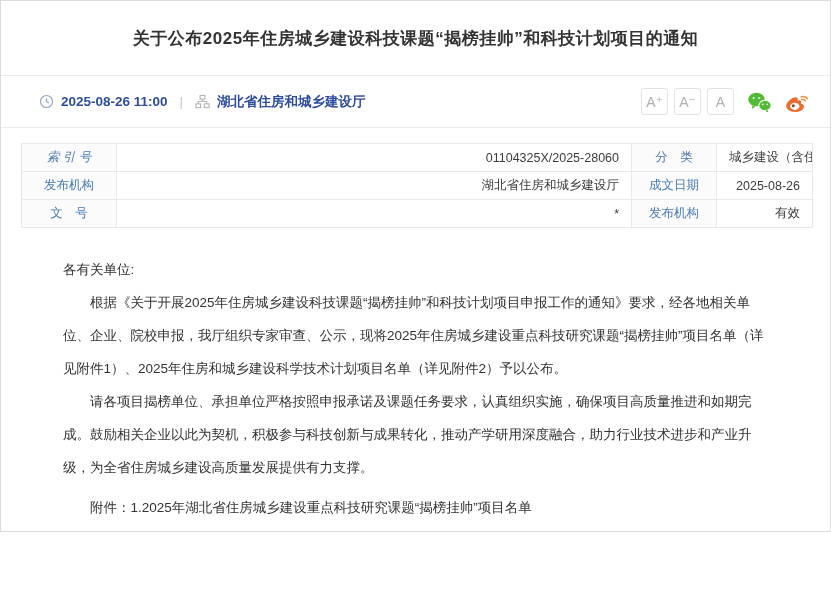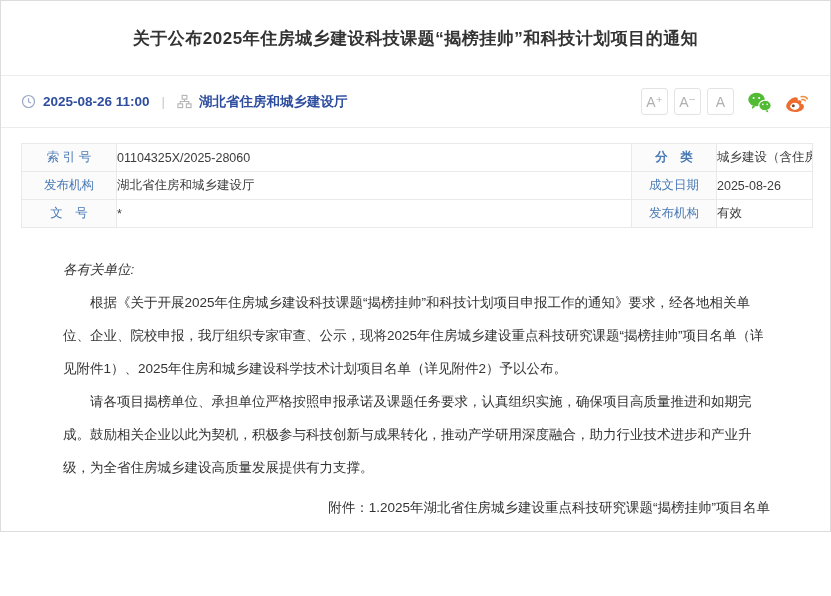--- a/index.html
+++ b/index.html
@@ -9,43 +9,43 @@
     position: relative;
     width: 831px; height: 532px;
     background: #fff;
     border: 1px solid #dcdcdc;
     overflow: hidden;
   }
   
   .title-block { height: 75px; display: flex; align-items: center; justify-content: center; border-bottom: 1px solid #ececec; }
   .doc-title { font-size: 17px; font-weight: bold; color: #333; letter-spacing: .5px; }
   
-  .meta-bar { height: 52px; display: flex; align-items: center; justify-content: space-between; padding: 0 20px 0 20px; border-bottom: 1px solid #ececec; }
+  .meta-bar { height: 52px; display: flex; align-items: center; justify-content: space-between; padding: 0 20px 0 38px; border-bottom: 1px solid #ececec; }
   .meta-left { display: flex; align-items: center; color: #2e4d9e; font-size: 13.5px; font-weight: bold; }
   .meta-left .icon { display: inline-flex; margin-right: 7px; }
   .meta-sep { color: #c9c9c9; font-weight: normal; margin: 0 12px; }
   .meta-right { display: flex; align-items: center; }
   .fs-btn {
     width: 27px; height: 27px; margin-left: 6px;
     border: 1px solid #e3e3e3; border-radius: 3px;
     display: inline-flex; align-items: center; justify-content: center;
     font-size: 14px; color: #b0b0b0; background: #fff; cursor: pointer;
   }
   .share-icon { display: inline-flex; margin-left: 12px; cursor: pointer; }
   
   .info-table { width: 791px; margin: 15px 20px 0 20px; border-collapse: collapse; font-size: 12.5px; table-layout: fixed; }
-  .info-table td { border: 1px solid #e9e9e9; height: 28px; padding: 0 0; color: #3c3c3c; white-space: nowrap; overflow: hidden; }
+  .info-table td { border: 1px solid #e9e9e9; height: 28px; padding: 0 12px; color: #3c3c3c; white-space: nowrap; overflow: hidden; text-align: right; }
   .info-table td.lbl { background: #fbfbfb; color: #4a7ab5; text-align: center; padding: 0 4px; }
-  .col-l1 { width: 95px; } .col-v1 { width: 515px; } .col-l2 { width: 85px; font-weight: bold; } .col-v2 { width: 96px; }
+  .col-l1 { width: 95px; font-style: italic; } .col-v1 { width: 515px; } .col-l2 { width: 85px; } .col-v2 { width: 96px; }
   
   .doc-body { padding: 25px 60px 0 62px; font-size: 13.5px; color: #333; line-height: 33px; }
   .doc-body .para { text-indent: 2em; }
-  .salutation { text-indent: 0; font-style: italic; }
+  .salutation { text-indent: 0; }
   .attachments { margin-top: 7px; }
-  .attach-line1 { text-indent: 2em; text-align: right; }
+  .attach-line1 { text-indent: 2em; }
   .attach-line2 { margin-top: 9px; padding-left: 5.2em; font-weight: bold; }
 </style>
 </head>
 <body>
 
 <div class="page">
 
   <div class="title-block">
     <h1 class="doc-title">关于公布2025年住房城乡建设科技课题“揭榜挂帅”和科技计划项目的通知</h1>
   </div>

